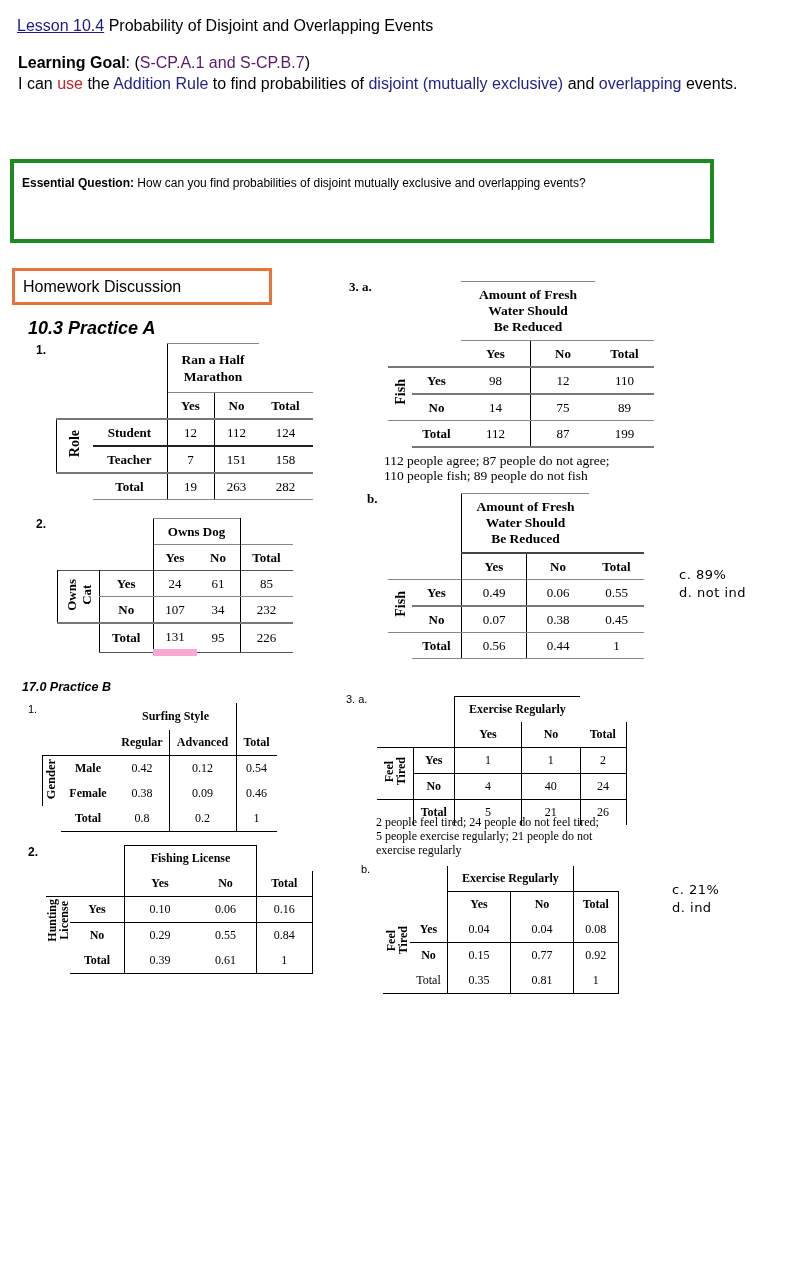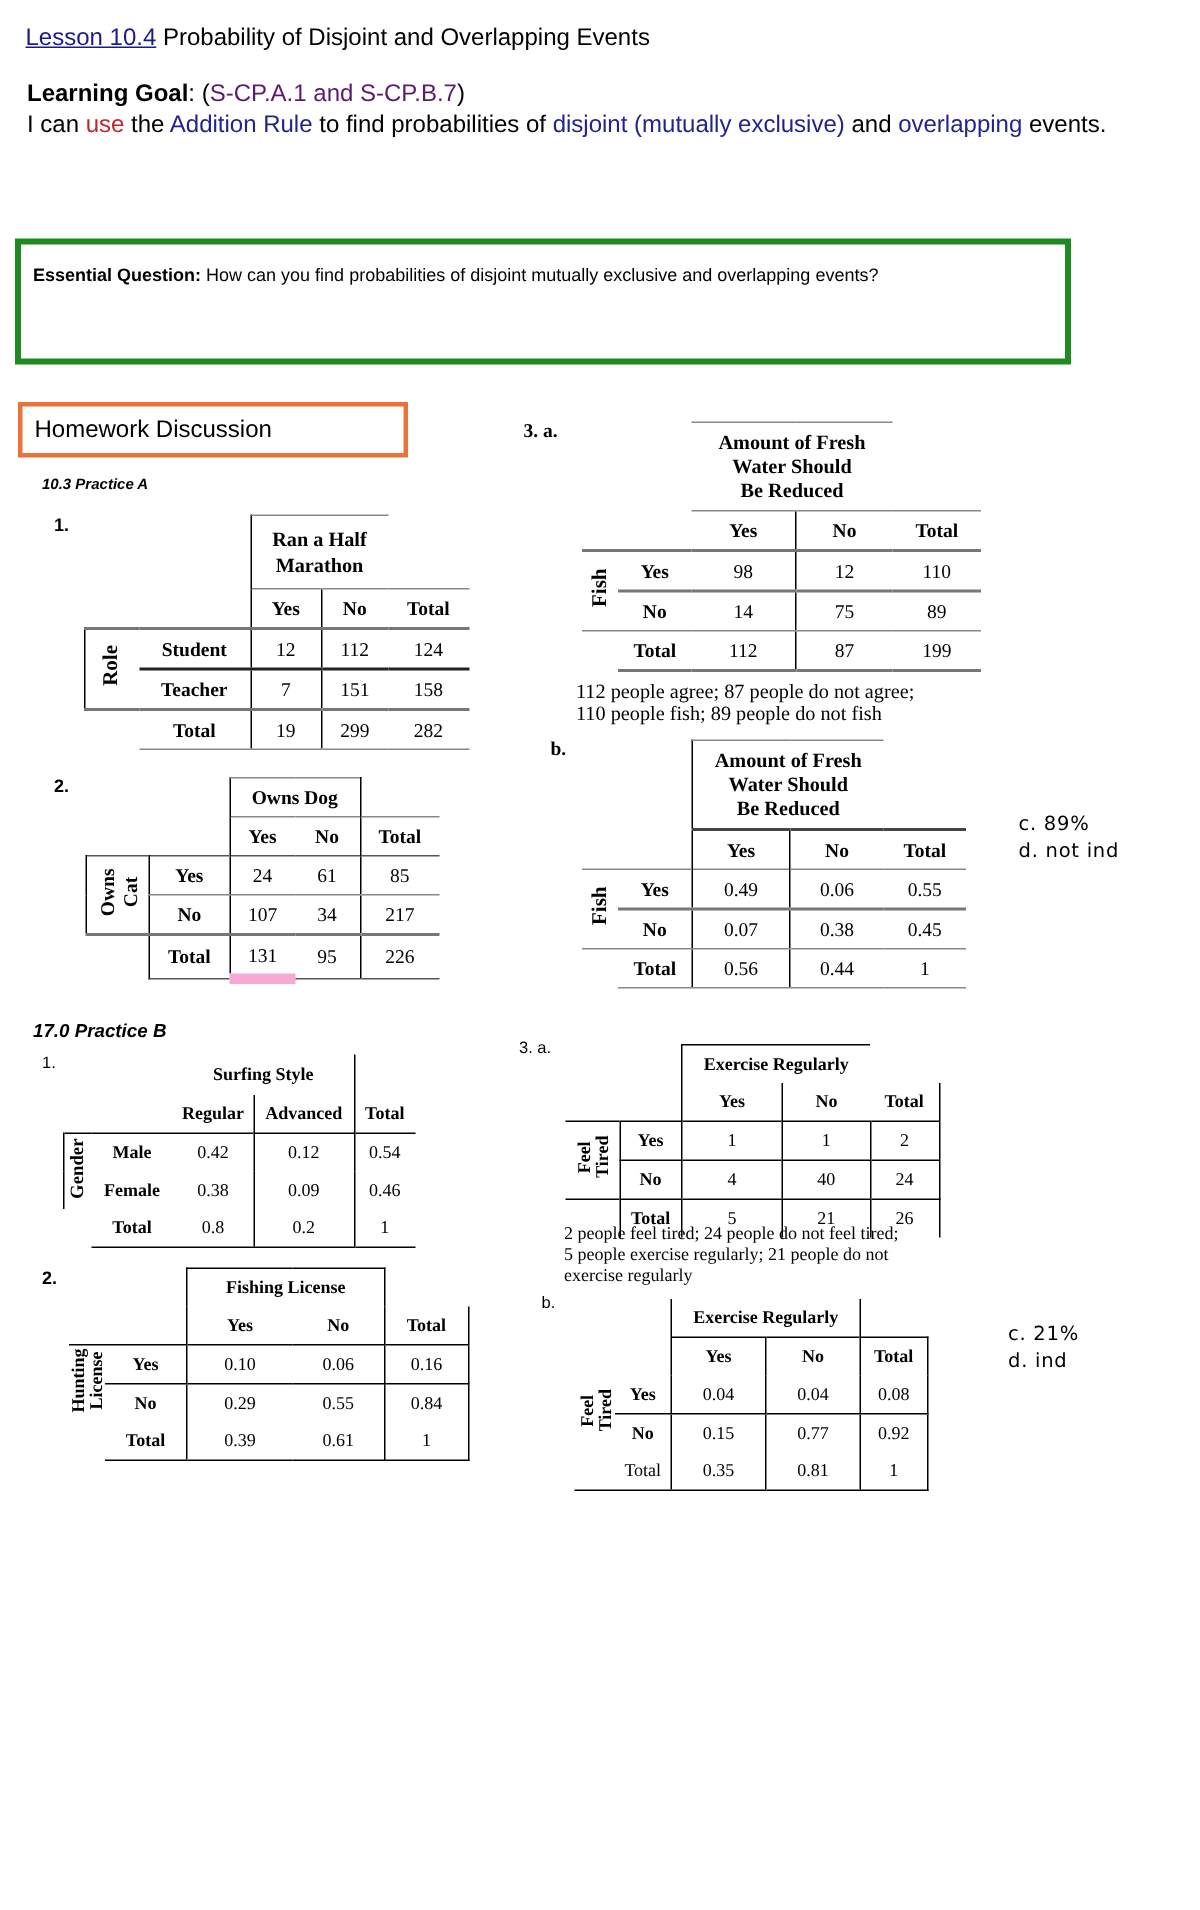--- a/index.html
+++ b/index.html
@@ -8,21 +8,21 @@
   .title { left:17px; top:17px; font-size:16px; }
   .title a { color:#1a1a8c; text-decoration:underline; }
   .goal { left:18px; top:52px; font-size:16px; line-height:21px; width:770px; }
   .purple { color:#5b1a6e; }
   .red { color:#c0262c; }
   .blue { color:#23238e; }
   .eq-box { left:10px; top:159px; width:696px; height:76px; border:4px solid #1f8a1f; box-sizing:content-box; }
   .eq-text { margin:9px 0 0 8px; font-size:12px; line-height:22px; }
   .hw-box { left:12px; top:268px; width:254px; height:31px; border:3px solid #e8743a; }
   .hw-text { margin:7px 0 0 8px; font-size:16px; }
-  .sec { font-family:"Liberation Sans", sans-serif; font-style:italic; font-weight:bold; font-size:10px; }
+  .sec { font-family:"Liberation Sans", sans-serif; font-style:italic; font-weight:bold; font-size:18px; }
   .num { font-family:"Liberation Sans", sans-serif; font-weight:bold; font-size:12px; }
   .numser { font-family:"Liberation Serif", serif; font-weight:bold; font-size:13px; }
   table.ct { border-collapse:collapse; font-family:"Liberation Serif", serif; font-size:13px; position:absolute; }
   table.ct td { text-align:center; padding:0; height:25px; }
   .b { font-weight:bold; }
   .vert { writing-mode:vertical-rl; transform:rotate(180deg); font-weight:bold; font-size:14px; line-height:15px; }
   .note { font-family:"Liberation Serif", serif; font-size:13px; line-height:15px; }
   .ans { font-family:"DejaVu Sans", sans-serif; font-size:13px; line-height:18px; letter-spacing:0.5px; }
 </style>
 </head>
@@ -77,21 +77,21 @@
   <tr>
     <td class="b" style="border-bottom:2px solid #777;">Teacher</td>
     <td style="border-left:1px solid #000;border-bottom:2px solid #777;">7</td>
     <td style="border-left:1px solid #000;border-bottom:2px solid #777;">151</td>
     <td style="border-bottom:2px solid #777;">158</td>
   </tr>
   <tr>
     <td></td>
     <td class="b" style="border-bottom:1px solid #888;">Total</td>
     <td style="border-left:1px solid #000;border-bottom:1px solid #888;margin-left:40px;">19</td>
-    <td style="border-left:1px solid #000;border-bottom:1px solid #888;">299</td>
+    <td style="border-left:1px solid #000;border-bottom:1px solid #888;">263</td>
     <td style="border-bottom:1px solid #888;">282</td>
   </tr>
 </tbody>
   </table>
 
 <div class="abs num" style="left:36px;top:517px;">2.</div>
 
 <table class="ct" style="left:57px;top:518px;">
   <tbody>
       <tr>
@@ -111,21 +111,21 @@
     <td rowspan="2" style="border-left:1px solid #000;border-bottom:2px solid #777;"><span class="vert" style="font-size:13px;"><span>Owns</span><br><span>Cat</span></span></td>
     <td class="b" style="border-left:1px solid #000;border-bottom:1px solid #888;">Yes</td>
     <td style="border-left:1px solid #000;border-bottom:1px solid #888;">24</td>
     <td style="border-bottom:1px solid #888;">61</td>
     <td style="border-left:1px solid #000;border-bottom:1px solid #888;">85</td>
   </tr>
   <tr>
     <td class="b" style="border-left:1px solid #000;border-bottom:2px solid #777;">No</td>
     <td style="border-left:1px solid #000;border-bottom:2px solid #777;">107</td>
     <td style="border-bottom:2px solid #777;">34</td>
-    <td style="border-left:1px solid #000;border-bottom:2px solid #777;">217</td>
+    <td style="border-left:1px solid #000;border-bottom:2px solid #777;">232</td>
   </tr>
   <tr>
     <td></td>
     <td class="b" style="border-left:1px solid #000;border-bottom:1px solid #555;">Total</td>
     <td style="border-left:1px solid #000;border-bottom:7px solid #f9a8d4;text-align:center;">131</td>
     <td style="border-bottom:1px solid #555;">95</td>
     <td style="border-left:1px solid #000;border-bottom:1px solid #555;">226</td>
   </tr>
 </tbody>
   </table>
@@ -204,21 +204,21 @@
   </tr>
   <tr>
     <td></td>
     <td class="b" style="border-bottom:1px solid #888;">Total</td>
     <td style="border-left:1px solid #000;border-bottom:1px solid #888;">0.56</td>
     <td style="border-left:1px solid #000;border-bottom:1px solid #888;">0.44</td>
     <td style="border-bottom:1px solid #888;">1</td>
   </tr>
 </tbody>
   </table>
-<div class="abs ans" style="left:679px;top:541px;">
+<div class="abs ans" style="left:679px;top:566px;">
   <div>c.  89%</div>
   <div>d.  not ind</div>
 </div>
 
 <div class="abs sec" style="left:22px;top:680px;font-size:12.5px;">17.0 Practice B</div>
 <div class="abs" style="left:28px;top:703px;font-size:11px;">1.</div>
 
 <table class="ct" style="left:42px;top:703px;font-size:12px;">
   <tbody>
       <tr>

